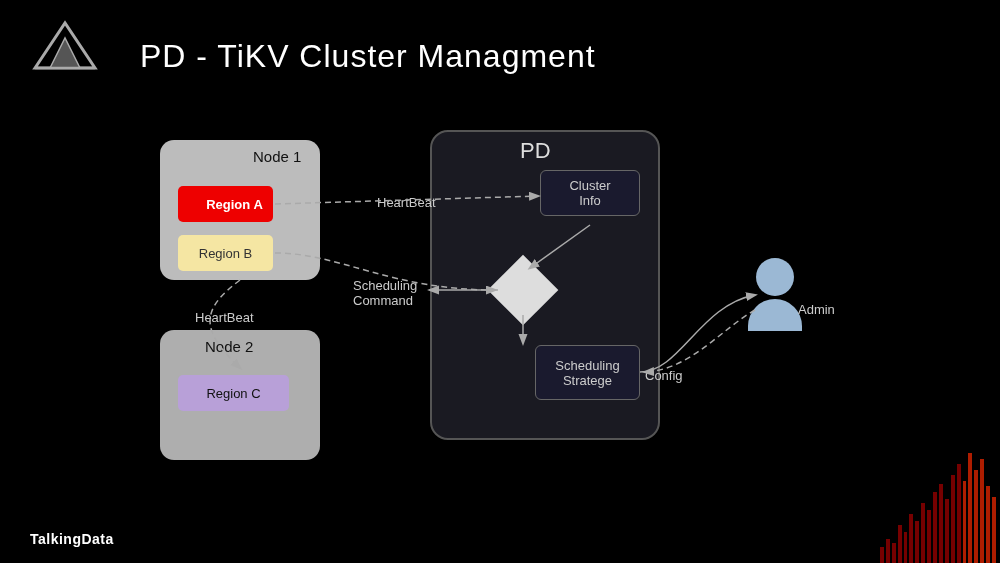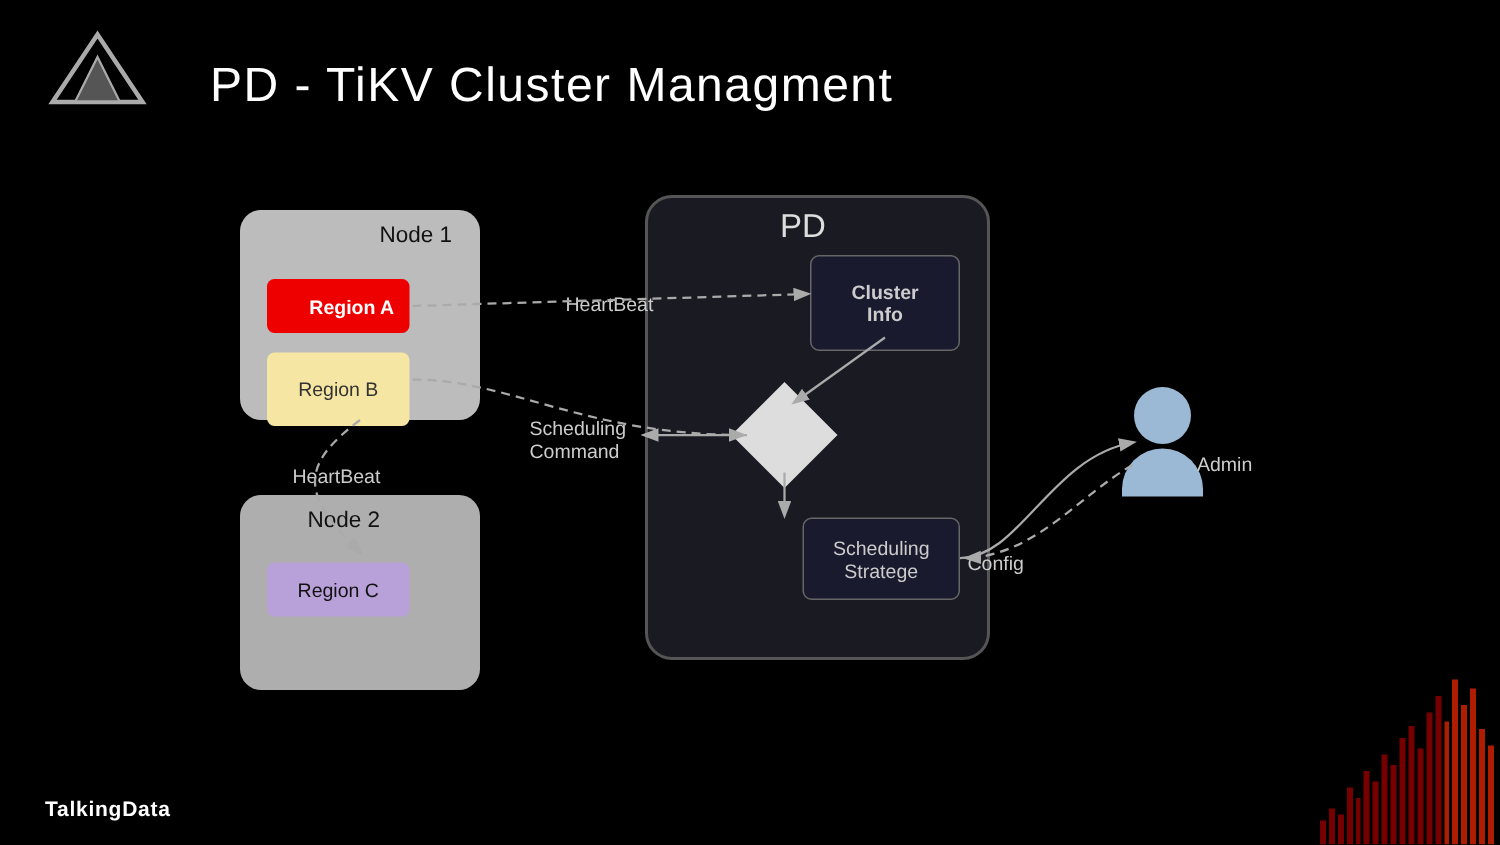--- a/index.html
+++ b/index.html
@@ -63,31 +63,30 @@
       color: #ddd;
       font-weight: 400;
     }
 
     
     #cluster-info {
       position: absolute;
       top: 170px;
       left: 540px;
       width: 100px;
-      height: 64px;
+      height: 46px;
       background: #1a1a2e;
       border: 1.5px solid #666;
       border-radius: 6px;
       display: flex;
       align-items: center;
       justify-content: center;
       text-align: center;
       font-size: 13px;
       color: #ccc;
-      font-weight: bold;
     }
 
     
     #diamond {
       position: absolute;
       top: 265px;
       left: 498px;
       width: 50px;
       height: 50px;
       background: #ddd;
@@ -150,21 +149,21 @@
       font-weight: bold;
       padding-left: 18px;
     }
 
     
     #region-b {
       position: absolute;
       top: 235px;
       left: 178px;
       width: 95px;
-      height: 49px;
+      height: 36px;
       background: #f5e6a3;
       border-radius: 5px;
       display: flex;
       align-items: center;
       justify-content: center;
       font-size: 13px;
       color: #333;
     }
 
     
@@ -185,21 +184,21 @@
       font-size: 15px;
       color: #111;
       font-weight: 500;
     }
 
     
     #region-c {
       position: absolute;
       top: 375px;
       left: 178px;
-      width: 95px;
+      width: 111px;
       height: 36px;
       background: #b8a0d8;
       border-radius: 5px;
       display: flex;
       align-items: center;
       justify-content: center;
       font-size: 13px;
       color: #111;
     }
 

